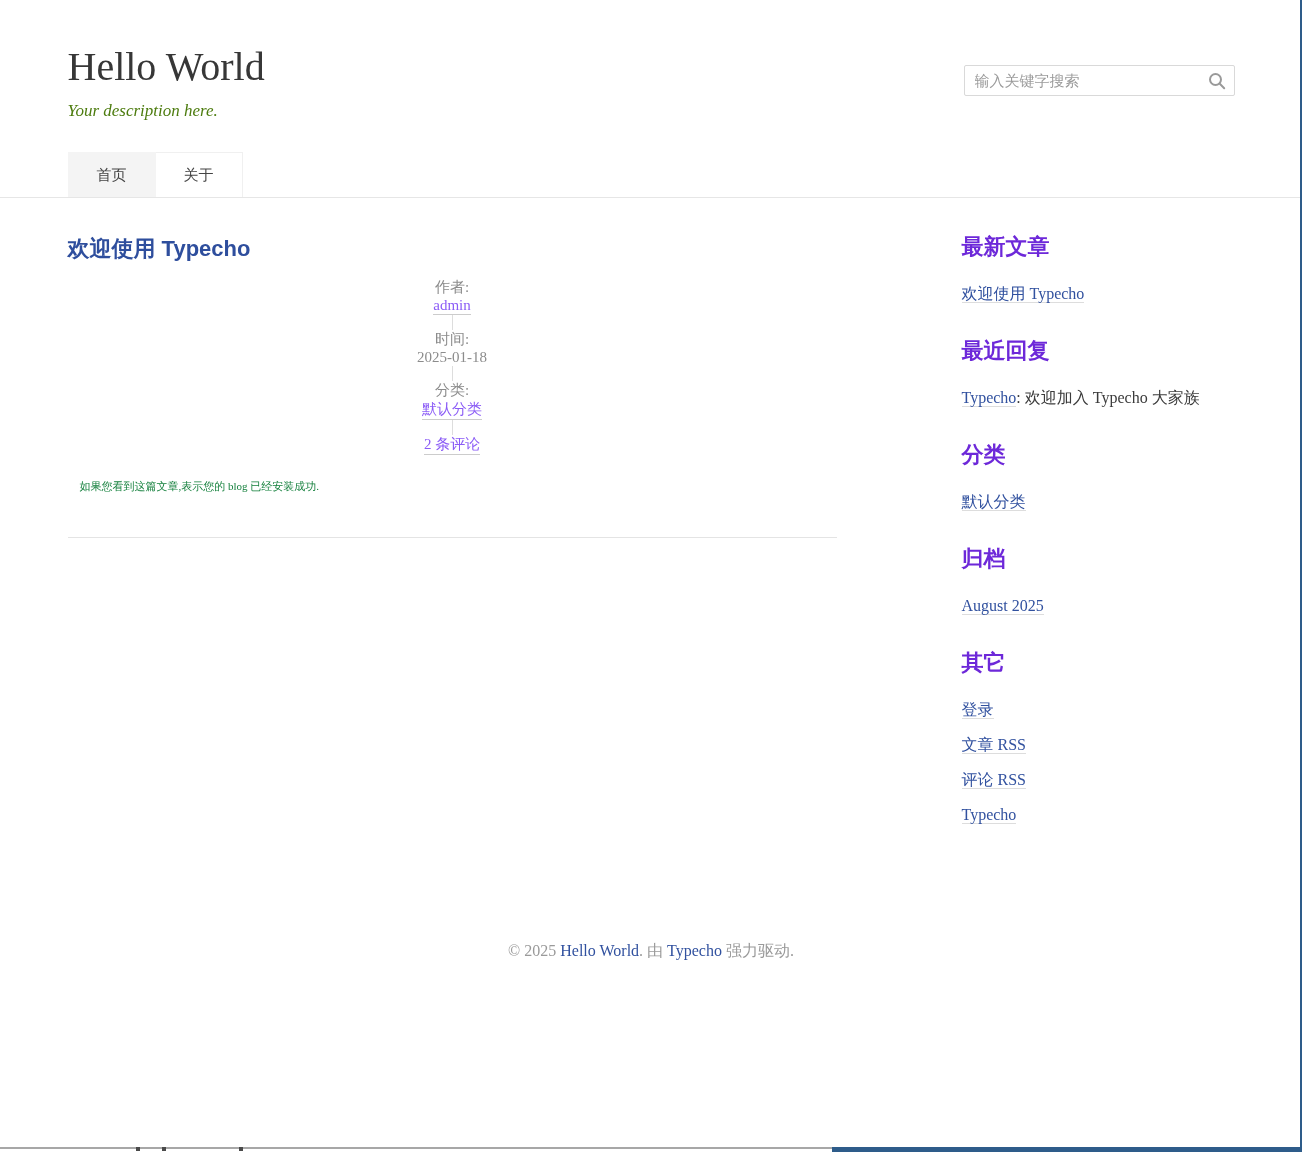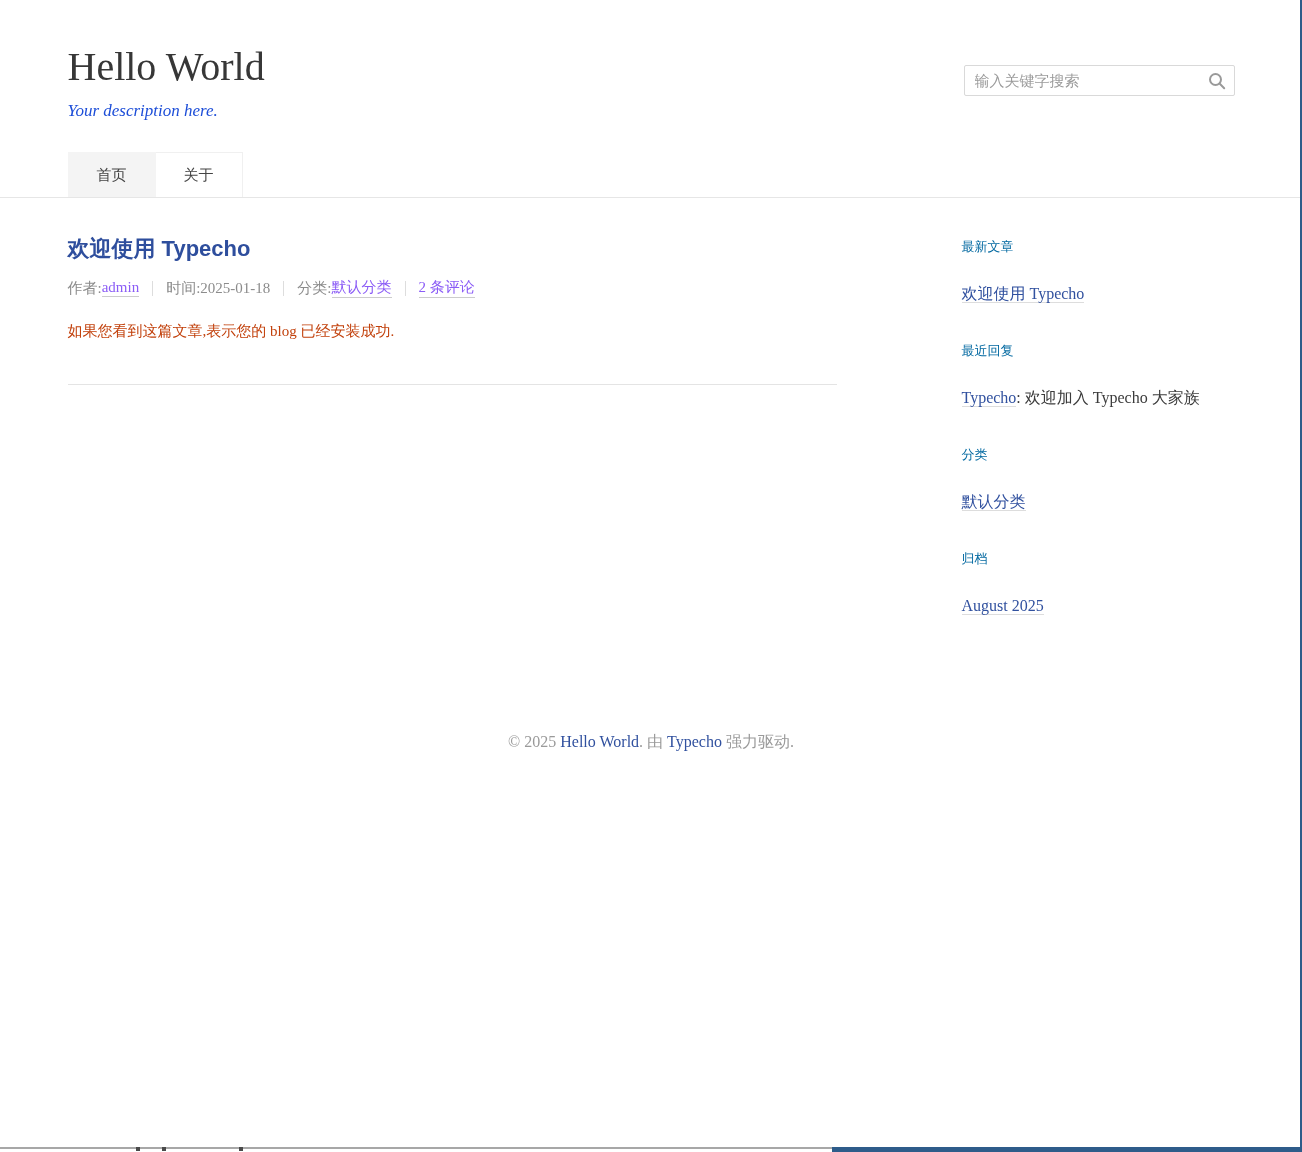--- a/index.html
+++ b/index.html
@@ -21,21 +21,21 @@
     font-size: 40px;
     line-height: 46px;
     font-weight: normal;
     color: #373737;
     font-family: "Liberation Serif", "DejaVu Serif", serif;
   }
   .site-description {
     margin-top: 11px;
     font-size: 17px;
     font-style: italic;
-    color: #1d4ed8;
+    color: #4d7c0f;
   }
   .searchbox {
     position: absolute;
     top: 65px;
     right: 0;
     width: 271px;
     height: 31px;
     border: 1px solid #d9d9d9;
     border-radius: 2px;
     background: #fff;
@@ -91,42 +91,43 @@
     color: #2e4e9d;
     text-decoration: none;
     display: inline-block;
   }
   .post-meta {
     margin-top: 16px;
     font-size: 15px;
     color: #8c8c8c;
     display: flex;
     align-items: center;
+    flex-direction: column;
   }
   .post-meta .sep {
     display: inline-block;
     width: 1px; height: 15px;
     background: #ddd;
     margin: 0 13px;
   }
   a.inline-link {
     color: #8b5cf6;
     text-decoration: none;
     border-bottom: 1px solid #ccc;
   }
-  .post-body { margin-top: 24px; font-size: 15px; color: #c2410c; }
+  .post-body { margin-top: 24px; font-size: 11px; color: #15803d; margin-left: 12px; }
   .post-divider { margin-top: 43px; border: none; border-top: 1px solid #e4e4e4; }
 
   
   .side-section { margin-bottom: 29px; }
   .side-heading {
     font-family: "Liberation Sans", sans-serif;
-    font-size: 13px;
-    font-weight: normal;
-    color: #0369a1;
+    font-size: 22px;
+    font-weight: bold;
+    color: #6d28d9;
     line-height: 21px;
   }
   .side-list { list-style: none; margin-top: 19px; }
   .side-list li { line-height: 35px; font-size: 16px; color: #3b3b3b; }
   .side-list a {
     color: #31519f;
     text-decoration: none;
     border-bottom: 1px solid #ddd;
   }
 
@@ -253,20 +254,40 @@
 
         <section class="side-section">
           <h3 class="side-heading">归档</h3>
           <ul class="side-list">
         <li>
           <a>August 2025</a><span></span>
         </li>
       </ul>
         </section>
 
+        <section class="side-section">
+          <h3 class="side-heading">其它</h3>
+          <ul class="side-list">
+        <li>
+          <a>登录</a><span></span>
+        </li>
+
+        <li>
+          <a>文章 RSS</a><span></span>
+        </li>
+
+        <li>
+          <a>评论 RSS</a><span></span>
+        </li>
+
+        <li>
+          <a>Typecho</a><span></span>
+        </li>
+      </ul>
+        </section>
       </aside>
 
   </div>
 
   <p class="footer">
     <span>© 2025 </span><a>Hello World</a><span>. 由 </span><a>Typecho</a><span> 强力驱动.</span>
   </p>
 </div>
 
 <div class="window-border-right"></div>

